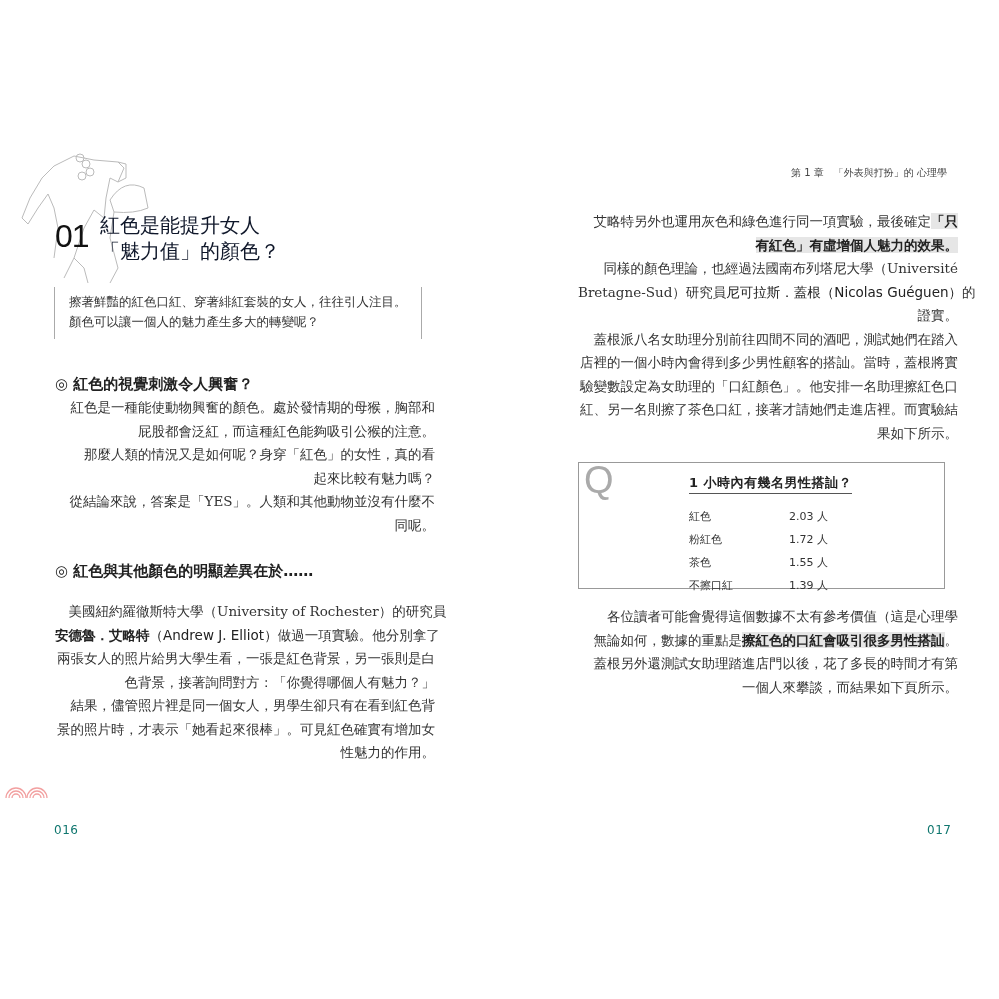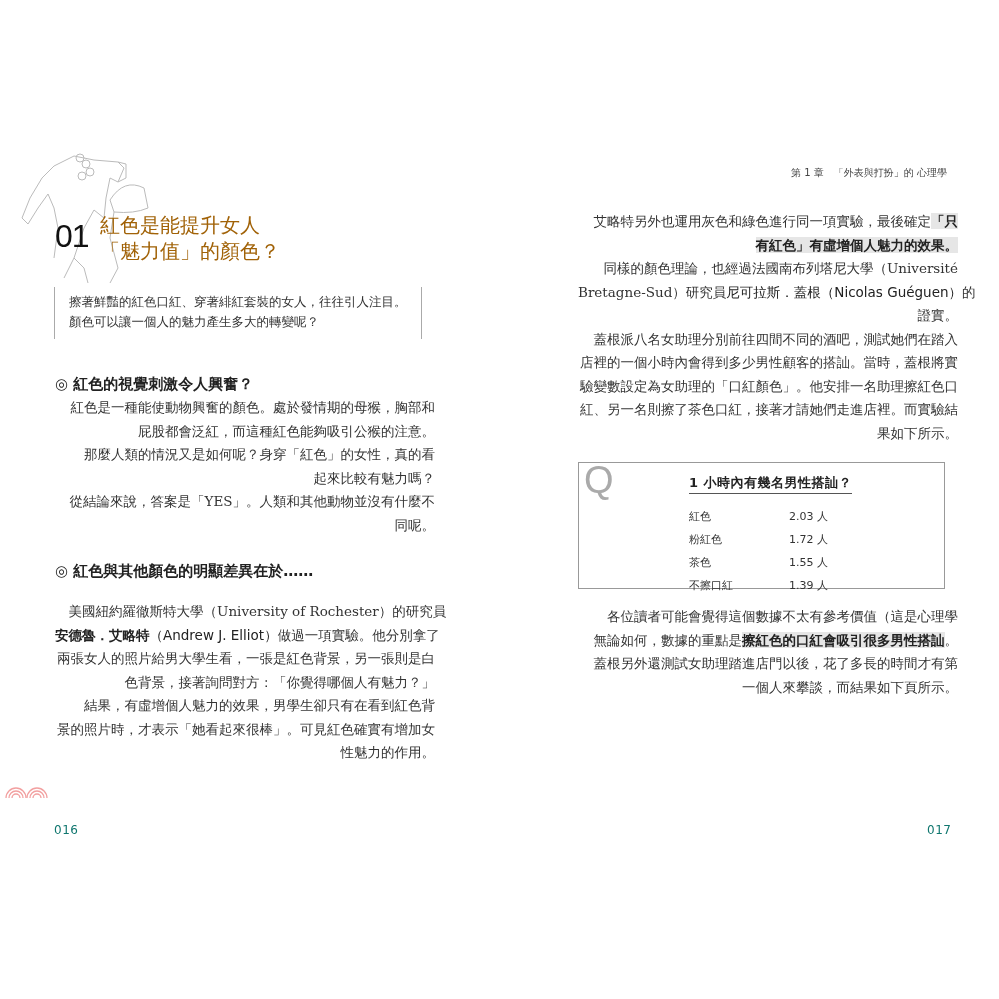--- a/index.html
+++ b/index.html
@@ -7,21 +7,21 @@
       font-family: "DejaVu Serif", "Liberation Serif", serif; color: #222; }
     .page { position: absolute; top: 0; height: 999px; }
     .left-page { left: 0; width: 500px; }
     .right-page { left: 500px; width: 499px; }
 
     .illustration { position: absolute; left: 14px; top: 148px; width: 140px; height: 140px; }
 
     .chapter-number { position: absolute; left: 55px; top: 218px; font-family: "Liberation Sans", "DejaVu Sans", sans-serif;
       font-size: 32px; color: #111; letter-spacing: -1px; }
     .chapter-title { position: absolute; left: 100px; top: 212px; font-family: "DejaVu Sans", sans-serif;
-      font-size: 20px; line-height: 26px; color: #a16207; font-weight: 500; }
+      font-size: 20px; line-height: 26px; color: #0f172a; font-weight: 500; }
     .chapter-title div { white-space: nowrap; }
 
     .lead-box { position: absolute; left: 54px; top: 287px; width: 368px; height: 52px;
       border-left: 1px solid #aaa; border-right: 1px solid #aaa; padding: 5px 14px;
       box-sizing: border-box; font-family: "DejaVu Sans", sans-serif; font-size: 12.5px; line-height: 20px; color: #333; }
     .lead-box div { white-space: nowrap; }
 
     .section-heading { position: absolute; left: 55px; font-family: "DejaVu Sans", sans-serif; font-weight: bold;
       font-size: 15px; color: #222; white-space: nowrap; }
 
@@ -90,21 +90,21 @@
     <div class="line">　從結論來說，答案是「YES」。人類和其他動物並沒有什麼不</div>
     <div class="line">同呢。</div>
   </div>
 
   <div class="section-heading" style="top:562px;">◎ 紅色與其他顏色的明顯差異在於……</div>
   <div class="body-text left-body2">
     <div class="line">　美國紐約羅徹斯特大學（University of Rochester）的研究員</div>
     <div class="line"><span class="bold-sans">安德魯．艾略特</span><span class="sans">（Andrew J. Elliot）</span><span>做過一項實驗。他分別拿了</span></div>
     <div class="line">兩張女人的照片給男大學生看，一張是紅色背景，另一張則是白</div>
     <div class="line">色背景，接著詢問對方：「你覺得哪個人有魅力？」</div>
-    <div class="line">　結果，有虛增個人魅力的效果，男學生卻只有在看到紅色背</div>
+    <div class="line">　結果，儘管照片裡是同一個女人，男學生卻只有在看到紅色背</div>
     <div class="line">景的照片時，才表示「她看起來很棒」。可見紅色確實有增加女</div>
     <div class="line">性魅力的作用。</div>
   </div>
 
   <svg class="mark-icon" viewBox="0 0 44 18" fill="none" stroke="#f2a0a0" stroke-width="1.3">
     <path d="M1 18 A10 10 0 0 1 21 18"></path>
       <path d="M4 18 A7 7 0 0 1 18 18"></path>
       <path d="M7 18 A4 4 0 0 1 15 18"></path>
     <path d="M22 18 A10 10 0 0 1 42 18"></path>
       <path d="M25 18 A7 7 0 0 1 39 18"></path>

